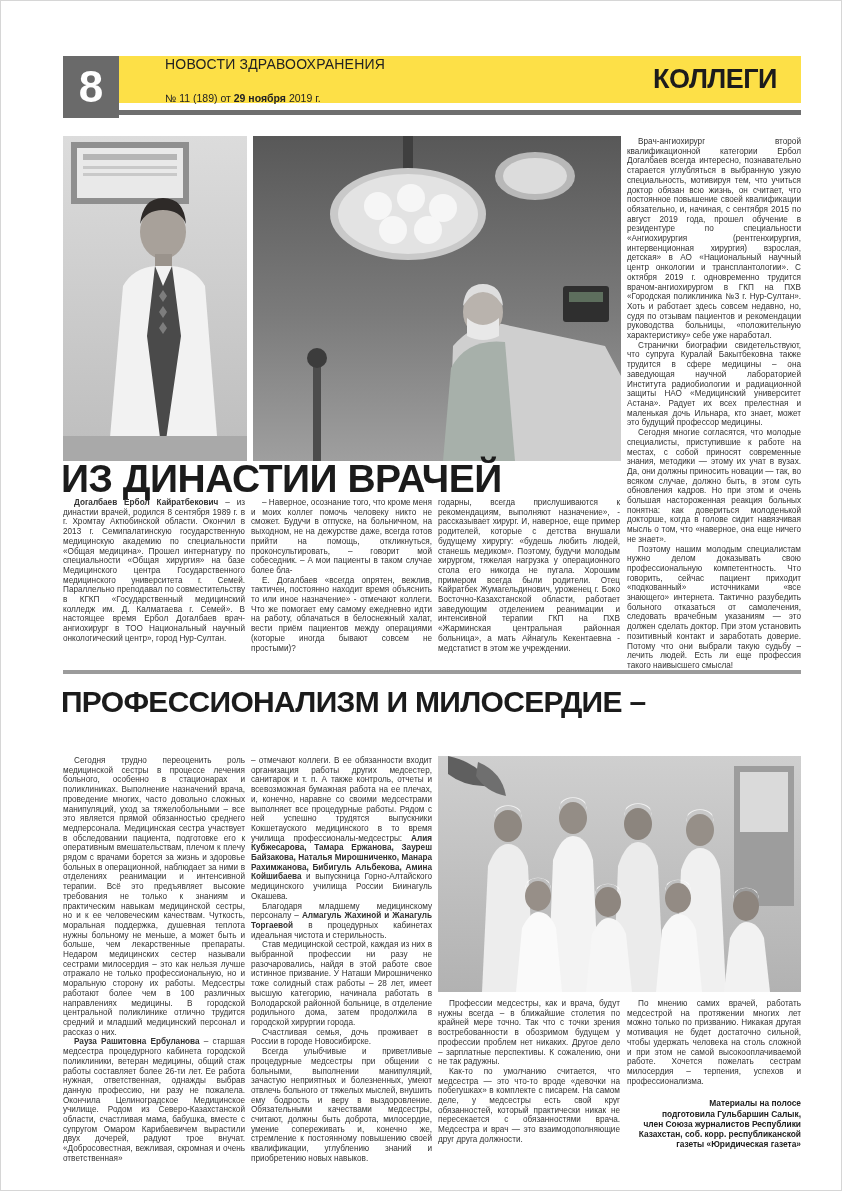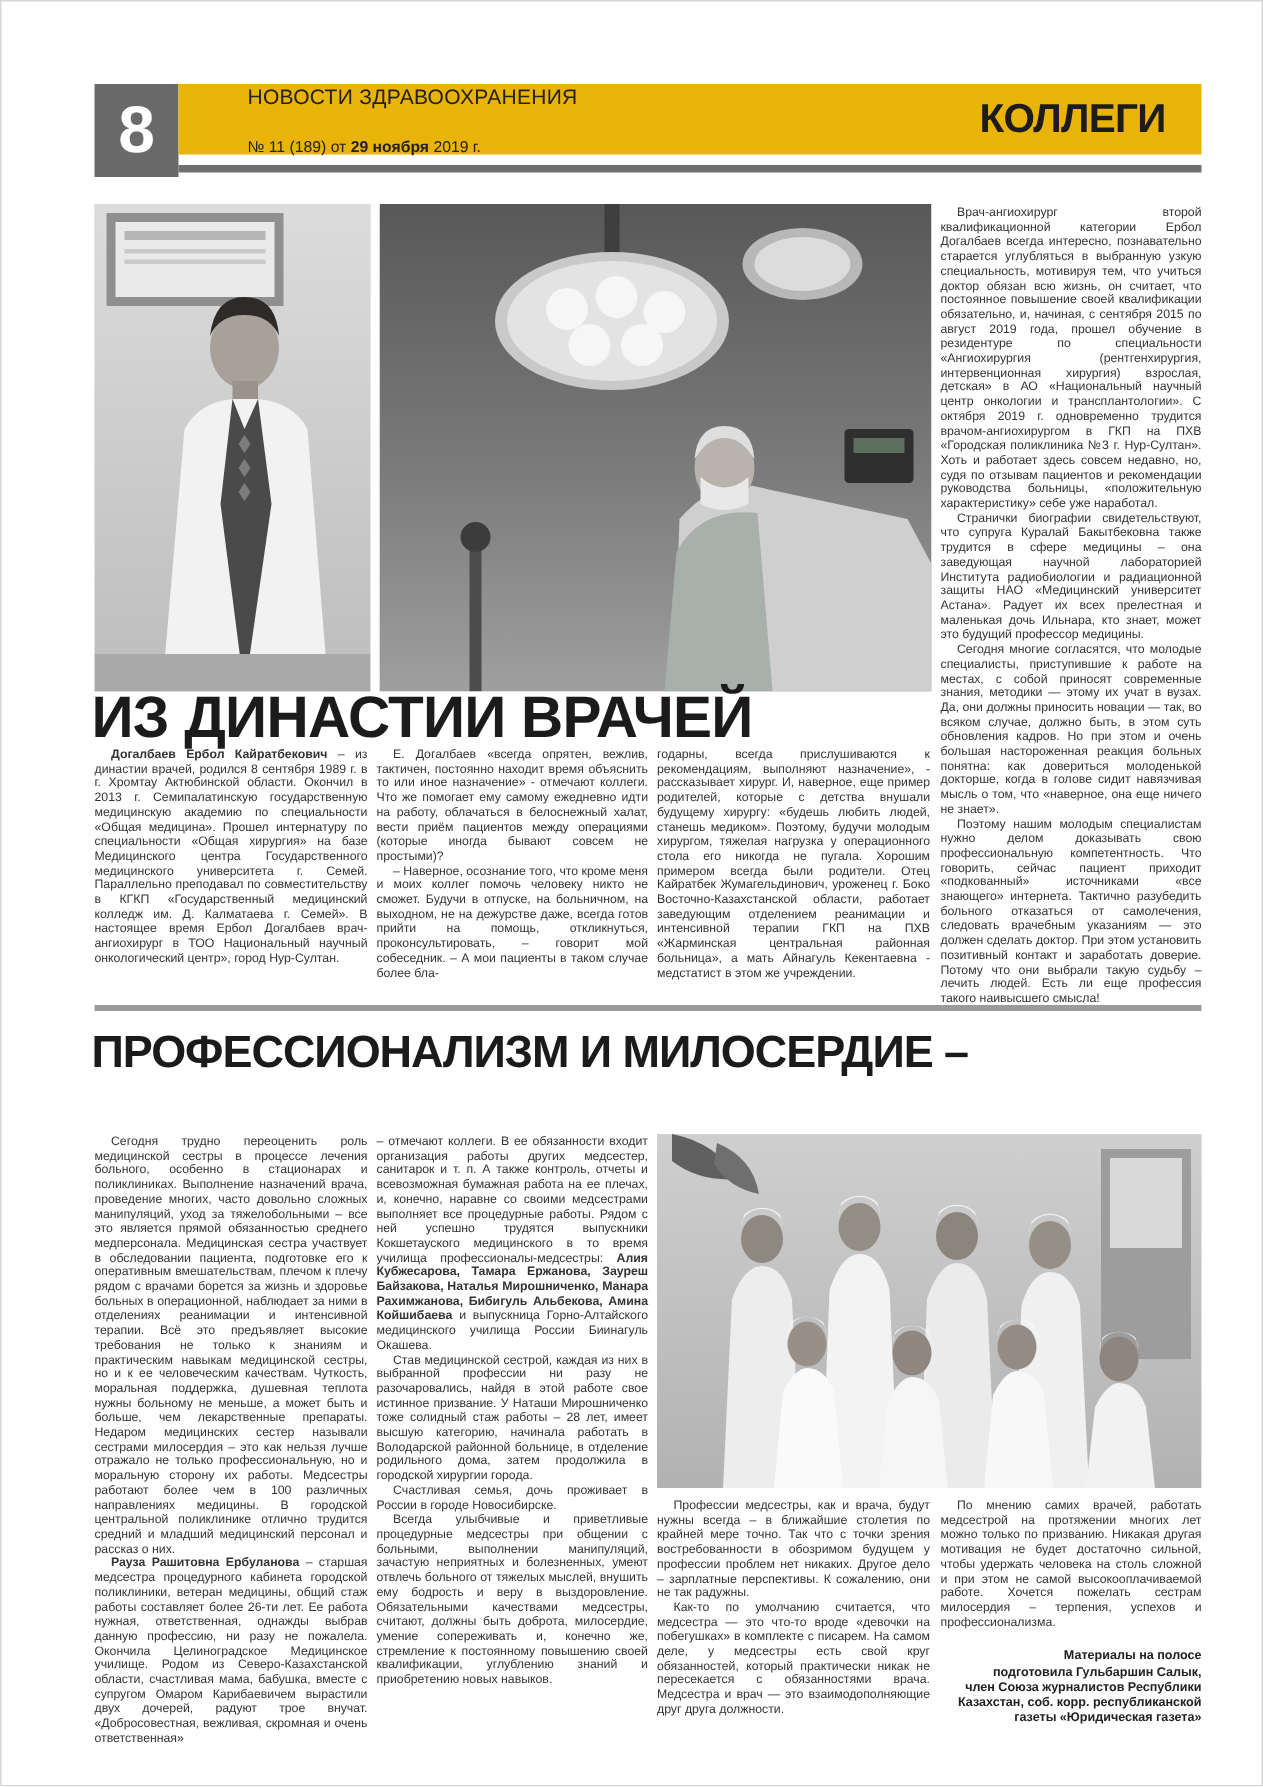--- a/index.html
+++ b/index.html
@@ -7,21 +7,21 @@
     position:relative;width:842px;height:1191px;background:#ffffff;
     font-family:"Liberation Sans","DejaVu Sans",sans-serif;color:#2e2e2e;
     box-sizing:border-box;border:1px solid #d6d6d6;overflow:hidden;
   }
   
   .pagenum{
     position:absolute;left:62px;top:55px;width:56px;height:62px;background:#6a6a6a;
     color:#ffffff;font-size:44px;font-weight:bold;display:flex;align-items:center;justify-content:center;
   }
   .mast-bar{
-    position:absolute;left:118px;top:55px;width:682px;height:47px;background:#eab308;
+    position:absolute;left:118px;top:55px;width:682px;height:47px;background:#fde047;
     display:flex;align-items:center;justify-content:space-between;box-sizing:border-box;
     padding:0 24px 0 46px;
   }
   .mast-title{font-size:14px;font-weight:500;letter-spacing:.2px;color:#222;}
   .issue{font-size:10.5px;margin-top:20px;color:#222;}
   .issue b{font-weight:bold;}
   .section-title{font-size:27px;font-weight:bold;letter-spacing:-.5px;color:#1c1c1c;}
   .hdr-rule{position:absolute;left:118px;top:109px;width:682px;height:5px;background:#6f6f6f;}
   
   .photo{position:absolute;margin:0;padding:0;overflow:hidden;background:#cfcfcf;}
@@ -133,40 +133,41 @@
     <p class="ind">Сегодня многие согласятся, что молодые специалисты, приступившие к работе на местах, с собой приносят современные знания, методики — этому их учат в вузах. Да, они должны приносить новации — так, во всяком случае, должно быть, в этом суть обновления кадров. Но при этом и очень большая настороженная реакция больных понятна: как довериться молоденькой докторше, когда в голове сидит навязчивая мысль о том, что «наверное, она еще ничего не знает».</p>
     <p class="ind">Поэтому нашим молодым специалистам нужно делом доказывать свою профессиональную компетентность. Что говорить, сейчас пациент приходит «подкованный» источниками «все знающего» интернета. Тактично разубедить больного отказаться от самолечения, следовать врачебным указаниям — это должен сделать доктор. При этом установить позитивный контакт и заработать доверие. Потому что они выбрали такую судьбу – лечить людей. Есть ли еще профессия такого наивысшего смысла!</p>
   </aside>
 
   <h1 class="t1">ИЗ ДИНАСТИИ ВРАЧЕЙ</h1>
 
   <div class="col c1a">
     <p class="ind"><b class="nm">Догалбаев Ербол Кайратбекович</b><span> – из династии врачей, родился 8 сентября 1989 г. в г. Хромтау Актюбинской области. Окончил в 2013 г. Семипалатинскую государственную медицинскую академию по специальности «Общая медицина». Прошел интернатуру по специальности «Общая хирургия» на базе Медицинского центра Государственного медицинского университета г. Семей. Параллельно преподавал по совместительству в КГКП «Государственный медицинский колледж им. Д. Калматаева г. Семей». В настоящее время Ербол Догалбаев врач-ангиохирург в ТОО Национальный научный онкологический центр», город Нур-Султан.</span></p>
   </div>
   <div class="col c1b">
+    <p class="ind">– Наверное, осознание того, что кроме меня и моих коллег помочь человеку никто не сможет. Будучи в отпуске, на больничном, на выходном, не на дежурстве даже, всегда готов прийти на помощь, откликнуться, проконсультировать, – говорит мой собеседник. – А мои пациенты в таком случае более бла-</p>
     <p class="ind">Е. Догалбаев «всегда опрятен, вежлив, тактичен, постоянно находит время объяснить то или иное назначение» - отмечают коллеги. Что же помогает ему самому ежедневно идти на работу, облачаться в белоснежный халат, вести приём пациентов между операциями (которые иногда бывают совсем не простыми)?</p>
-    <p class="ind">– Наверное, осознание того, что кроме меня и моих коллег помочь человеку никто не сможет. Будучи в отпуске, на больничном, на выходном, не на дежурстве даже, всегда готов прийти на помощь, откликнуться, проконсультировать, – говорит мой собеседник. – А мои пациенты в таком случае более бла-</p>
   </div>
   <div class="col c1c">
     <p>годарны, всегда прислушиваются к рекомендациям, выполняют назначение», - рассказывает хирург. И, наверное, еще пример родителей, которые с детства внушали будущему хирургу: «будешь любить людей, станешь медиком». Поэтому, будучи молодым хирургом, тяжелая нагрузка у операционного стола его никогда не пугала. Хорошим примером всегда были родители. Отец Кайратбек Жумагельдинович, уроженец г. Боко Восточно-Казахстанской области, работает заведующим отделением реанимации и интенсивной терапии ГКП на ПХВ «Жарминская центральная районная больница», а мать Айнагуль Кекентаевна - медстатист в этом же учреждении.</p>
   </div>
 
   <div class="divider"></div>
 
   <h2 class="t2">
     <span>ПРОФЕССИОНАЛИЗМ И МИЛОСЕРДИЕ –</span><br>
   </h2>
 
   <div class="col c2a">
     <p class="ind">Сегодня трудно переоценить роль медицинской сестры в процессе лечения больного, особенно в стационарах и поликлиниках. Выполнение назначений врача, проведение многих, часто довольно сложных манипуляций, уход за тяжелобольными – все это является прямой обязанностью среднего медперсонала. Медицинская сестра участвует в обследовании пациента, подготовке его к оперативным вмешательствам, плечом к плечу рядом с врачами борется за жизнь и здоровье больных в операционной, наблюдает за ними в отделениях реанимации и интенсивной терапии. Всё это предъявляет высокие требования не только к знаниям и практическим навыкам медицинской сестры, но и к ее человеческим качествам. Чуткость, моральная поддержка, душевная теплота нужны больному не меньше, а может быть и больше, чем лекарственные препараты. Недаром медицинских сестер называли сестрами милосердия – это как нельзя лучше отражало не только профессиональную, но и моральную сторону их работы. Медсестры работают более чем в 100 различных направлениях медицины. В городской центральной поликлинике отлично трудится средний и младший медицинский персонал и рассказ о них.</p>
     <p class="ind"><b class="nm">Рауза Рашитовна Ербуланова</b><span> – старшая медсестра процедурного кабинета городской поликлиники, ветеран медицины, общий стаж работы составляет более 26-ти лет. Ее работа нужная, ответственная, однажды выбрав данную профессию, ни разу не пожалела. Окончила Целиноградское Медицинское училище. Родом из Северо-Казахстанской области, счастливая мама, бабушка, вместе с супругом Омаром Карибаевичем вырастили двух дочерей, радуют трое внучат. «Добросовестная, вежливая, скромная и очень ответственная»</span></p>
   </div>
 
   <div class="col c2b">
     <p><span>– отмечают коллеги. В ее обязанности входит организация работы других медсестер, санитарок и т. п. А также контроль, отчеты и всевозможная бумажная работа на ее плечах, и, конечно, наравне со своими медсестрами выполняет все процедурные работы. Рядом с ней успешно трудятся выпускники Кокшетауского медицинского в то время училища профессионалы-медсестры: </span><b class="nm">Алия Кубжесарова, Тамара Ержанова, Зауреш Байзакова, Наталья Мирошниченко, Манара Рахимжанова, Бибигуль Альбекова, Амина Койшибаева</b><span> и выпускница Горно-Алтайского медицинского училища России Биинагуль Окашева.</span></p>
+    <p class="ind"><span>Благодаря младшему медицинскому персоналу – </span><b class="nm">Алмагуль Жахиной и Жанагуль Торгаевой</b><span> в процедурных кабинетах идеальная чистота и стерильность.</span></p>
     <p class="ind">Став медицинской сестрой, каждая из них в выбранной профессии ни разу не разочаровались, найдя в этой работе свое истинное призвание. У Наташи Мирошниченко тоже солидный стаж работы – 28 лет, имеет высшую категорию, начинала работать в Володарской районной больнице, в отделение родильного дома, затем продолжила в городской хирургии города.</p>
     <p class="ind">Счастливая семья, дочь проживает в России в городе Новосибирске.</p>
     <p class="ind">Всегда улыбчивые и приветливые процедурные медсестры при общении с больными, выполнении манипуляций, зачастую неприятных и болезненных, умеют отвлечь больного от тяжелых мыслей, внушить ему бодрость и веру в выздоровление. Обязательными качествами медсестры, считают, должны быть доброта, милосердие, умение сопереживать и, конечно же, стремление к постоянному повышению своей квалификации, углублению знаний и приобретению новых навыков.</p>
   </div>
 
   <figure class="photo photo3">
     <svg viewBox="0 0 363 236" preserveAspectRatio="none">
       <defs>
         <linearGradient id="room3" x1="0" y1="0" x2="0" y2="1">
           <stop offset="0" stop-color="#cfcfcf"></stop>

